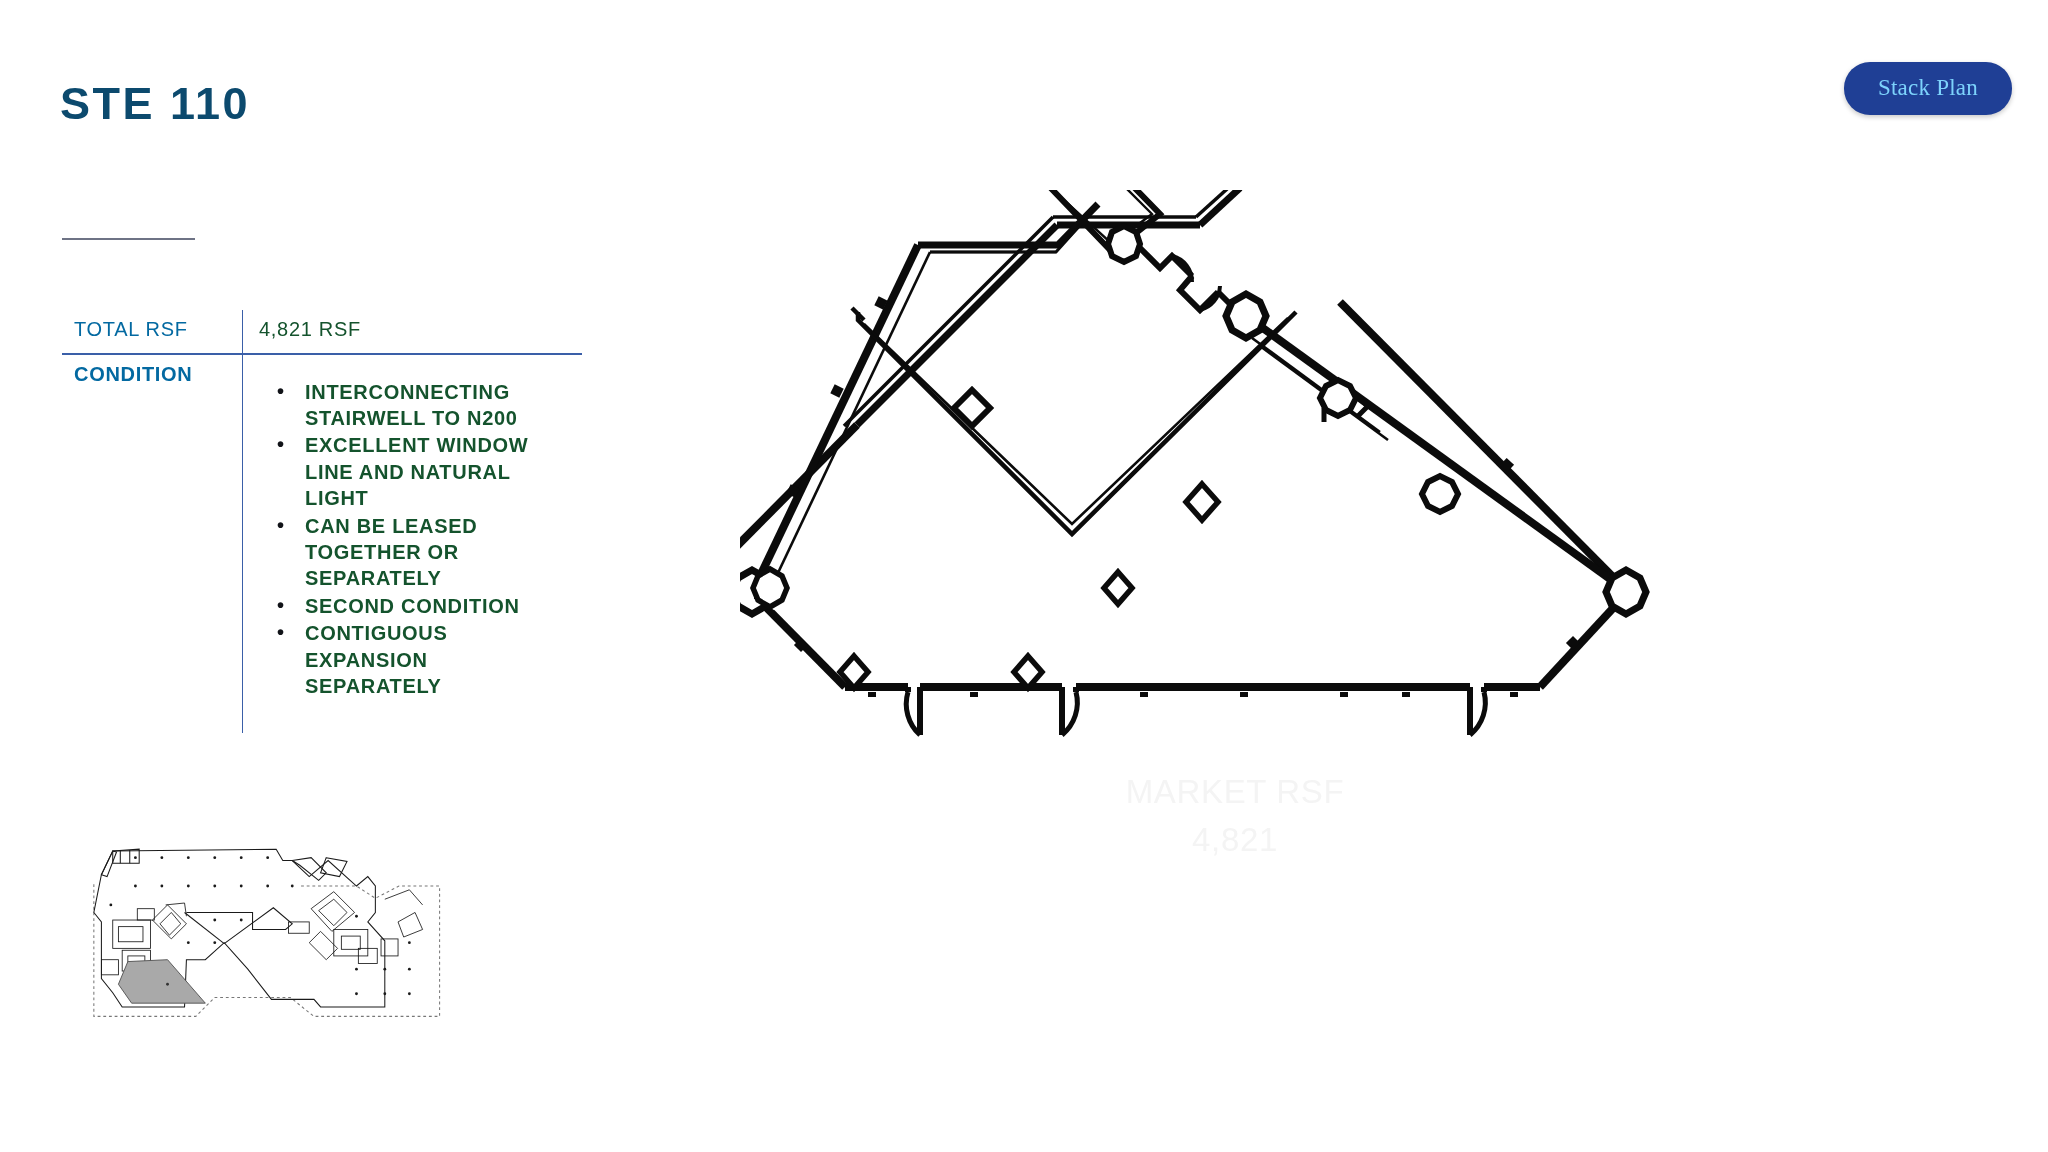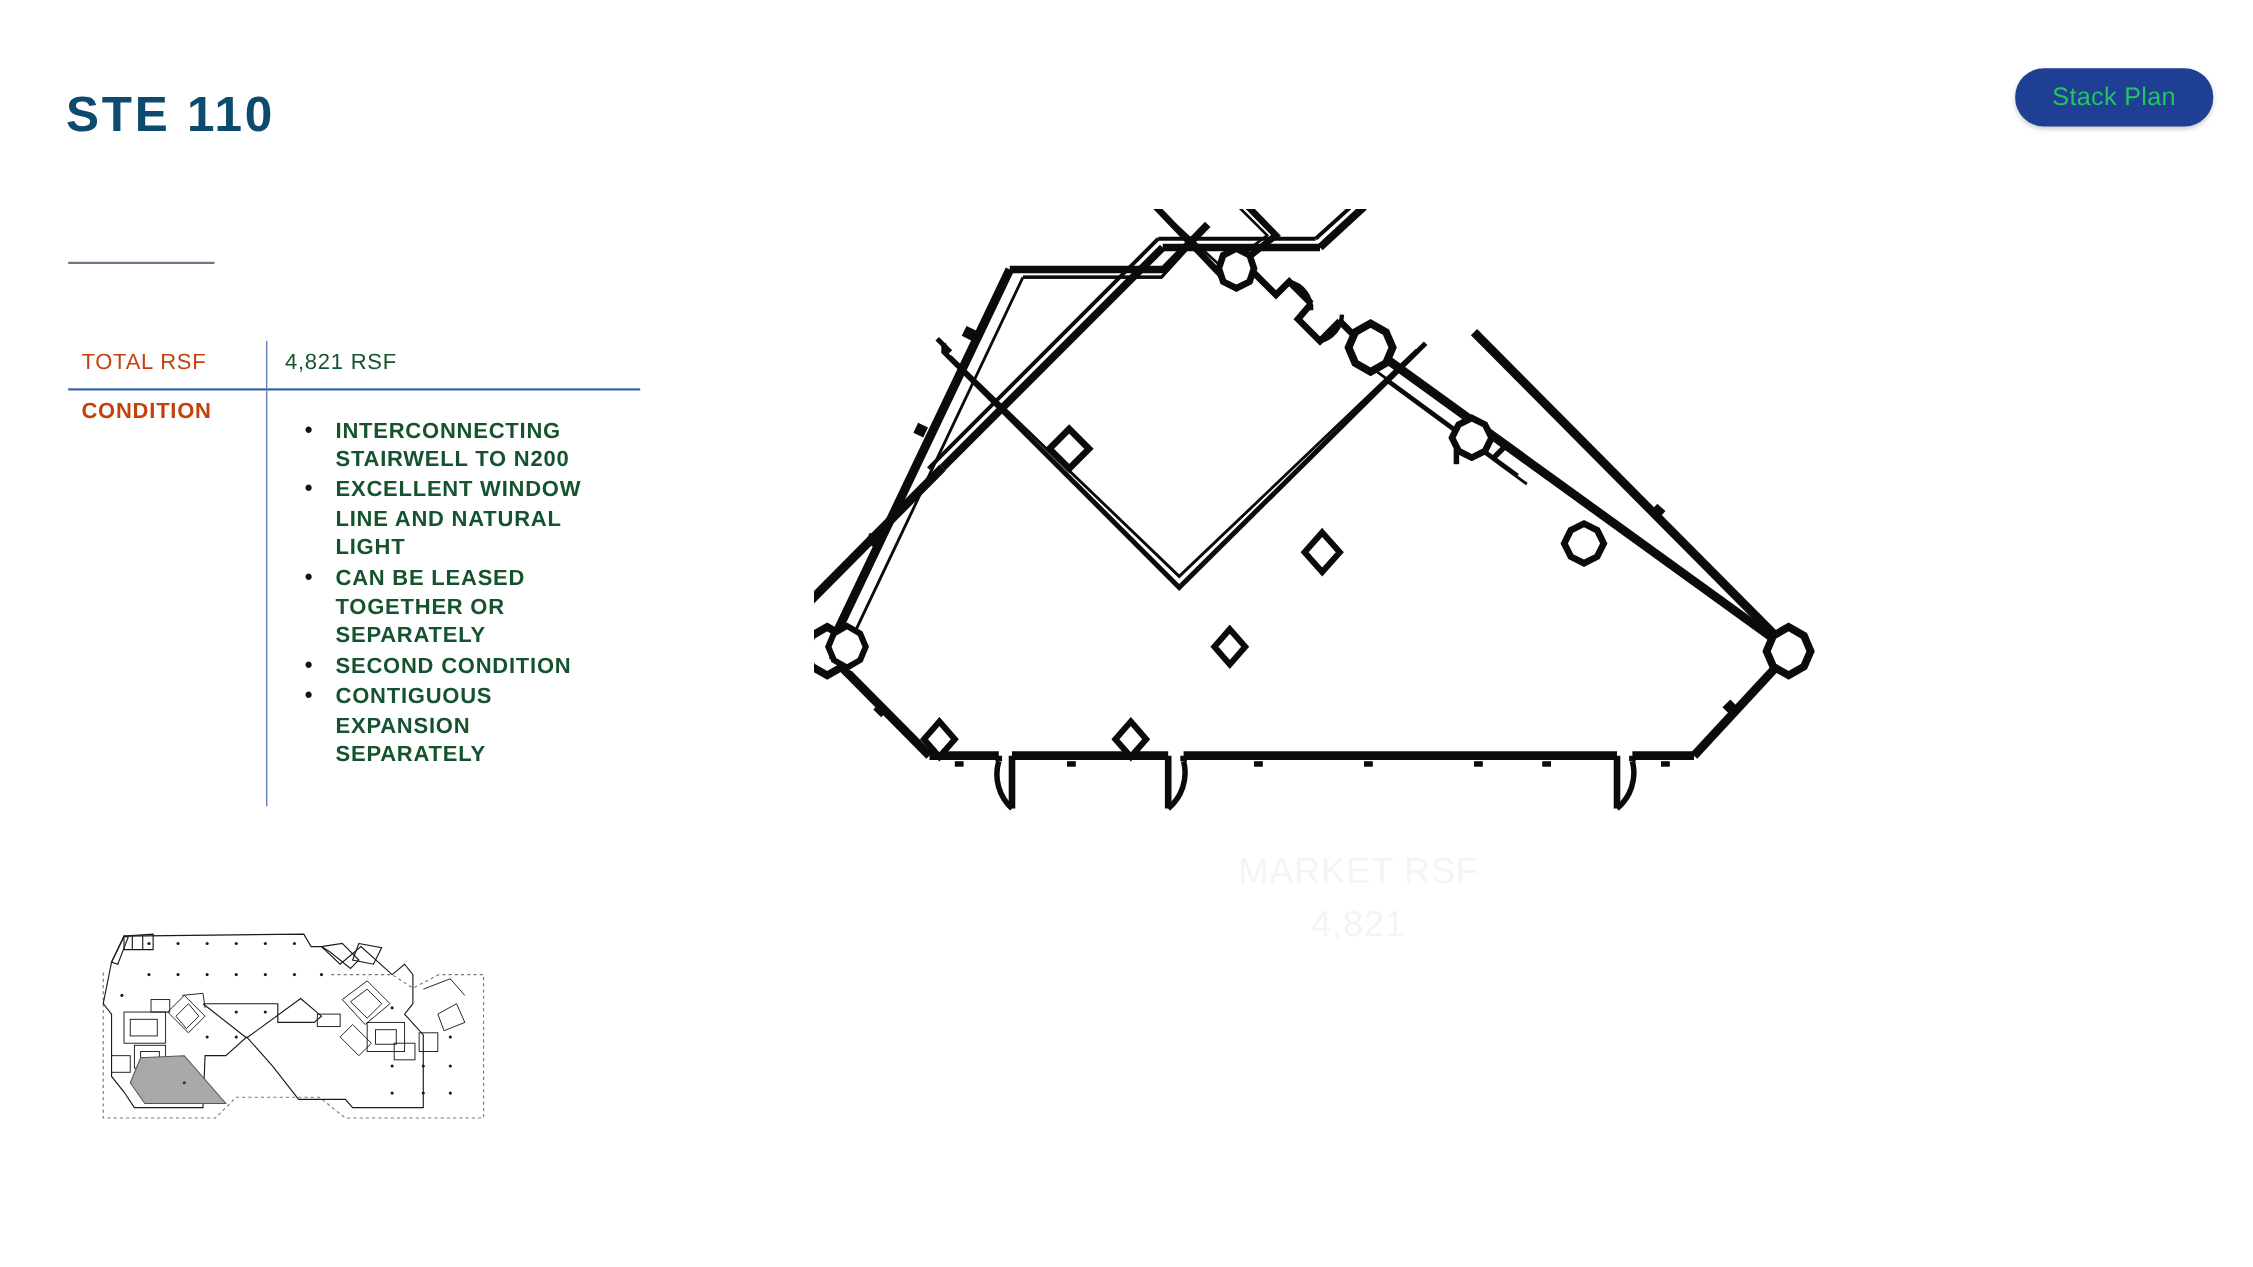--- a/index.html
+++ b/index.html
@@ -40,25 +40,25 @@
     margin-top: 9px;
     white-space: nowrap;
   }
 
   
   #stack-plan-button {
     position: absolute;
     right: 36px;
     top: 62px;
     background: #1F3F95;
-    color: #22c55e;
+    color: #7dd3fc;
     border: none;
     border-radius: 26px;
     padding: 14px 34px 16px 34px;
-    font-family: Liberation Sans, sans-serif;
+    font-family: Liberation Serif, serif;
     font-size: 23px;
     font-weight: 400;
     letter-spacing: 0.01em;
     cursor: pointer;
     box-shadow: 0 2px 5px rgba(0,0,0,0.22);
     line-height: 1;
   }
 
   
   #header-divider {
@@ -79,21 +79,21 @@
   }
   .spec-row {
     display: flex;
     align-items: flex-start;
   }
   .spec-label {
     width: 180px;
     flex: 0 0 180px;
     font-size: 20px;
     letter-spacing: 0.035em;
-    color: #c2410c;
+    color: #0369a1;
     padding: 8px 0 12px 12px;
     box-sizing: border-box;
   }
   .spec-value {
     flex: 1;
     border-left: 1.6px solid #3A5FA8;
     padding: 8px 0 12px 16px;
     box-sizing: border-box;
     font-size: 20px;
     letter-spacing: 0.035em;

